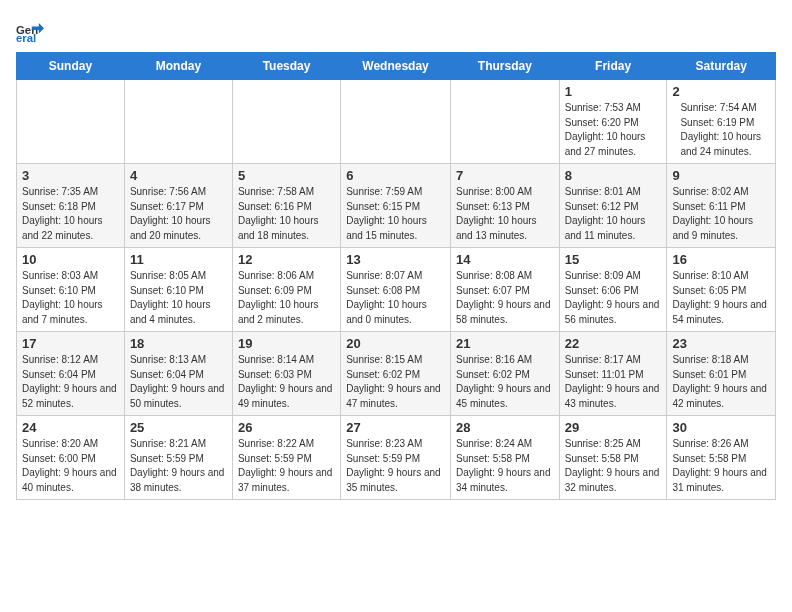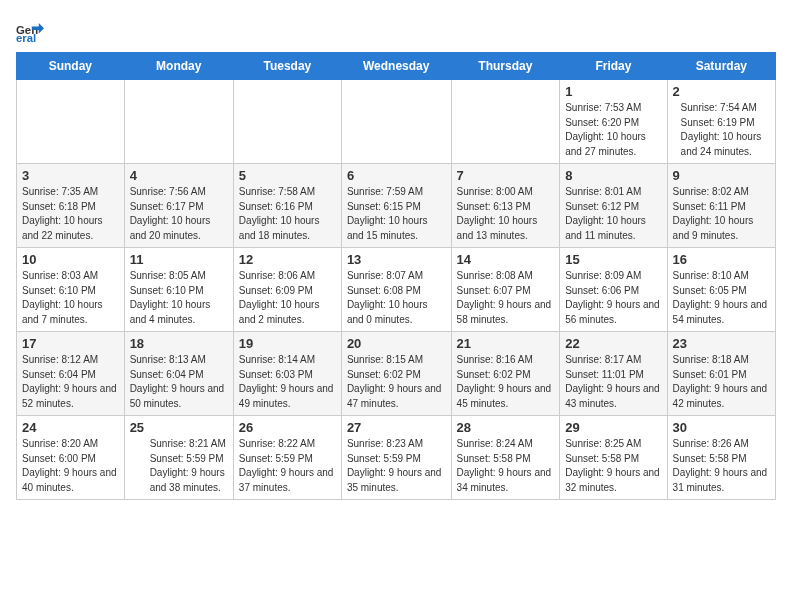--- a/index.html
+++ b/index.html
@@ -280,21 +280,21 @@
       </tr>
       <tr>
         <td>
           <span class="day-num">24</span>
           <div class="day-info" style="white-space: pre-line;">Sunrise: 8:20 AM
 Sunset: 6:00 PM
 Daylight: 9 hours and 40 minutes.</div>
         </td>
         <td>
           <span class="day-num">25</span>
-          <div class="day-info" style="white-space: pre-line; margin-left: 20px;">Sunrise: 8:21 AM
+          <div class="day-info" style="white-space: pre-line;">Sunrise: 8:21 AM
 Sunset: 5:59 PM
 Daylight: 9 hours and 38 minutes.</div>
         </td>
         <td>
           <span class="day-num">26</span>
           <div class="day-info" style="white-space: pre-line;">Sunrise: 8:22 AM
 Sunset: 5:59 PM
 Daylight: 9 hours and 37 minutes.</div>
         </td>
         <td>

